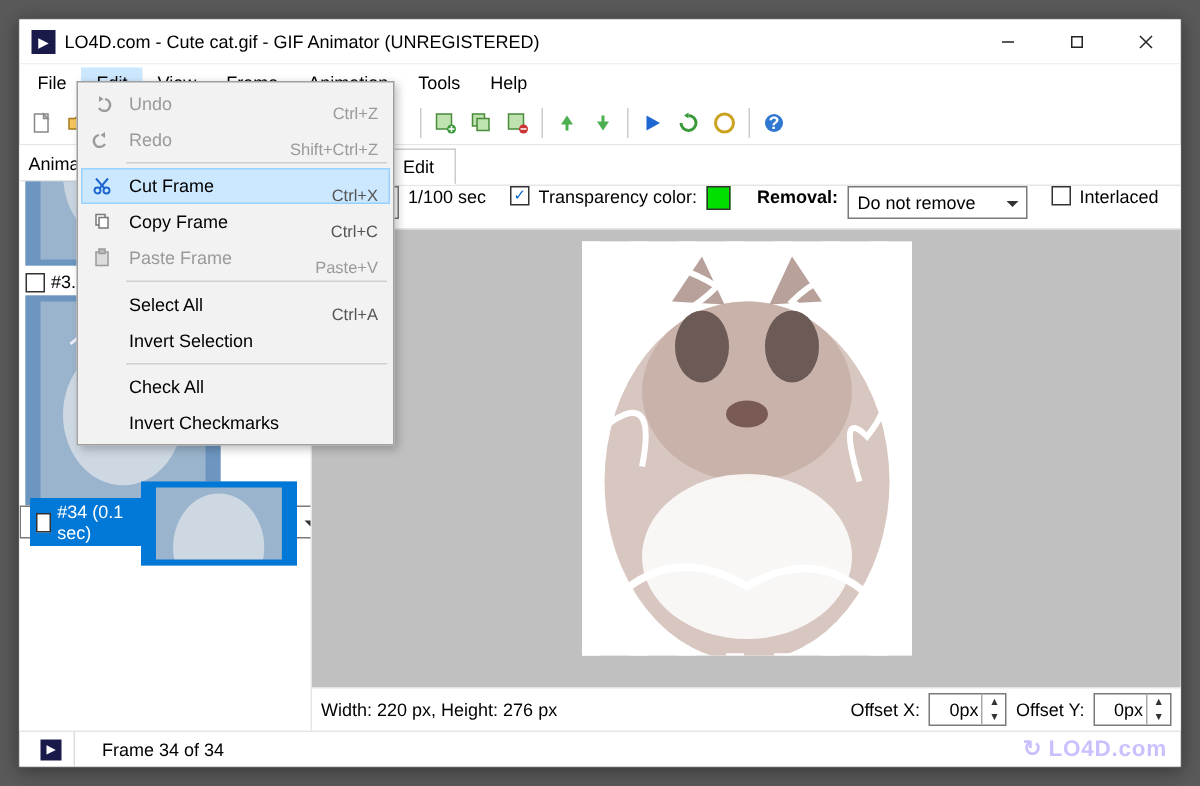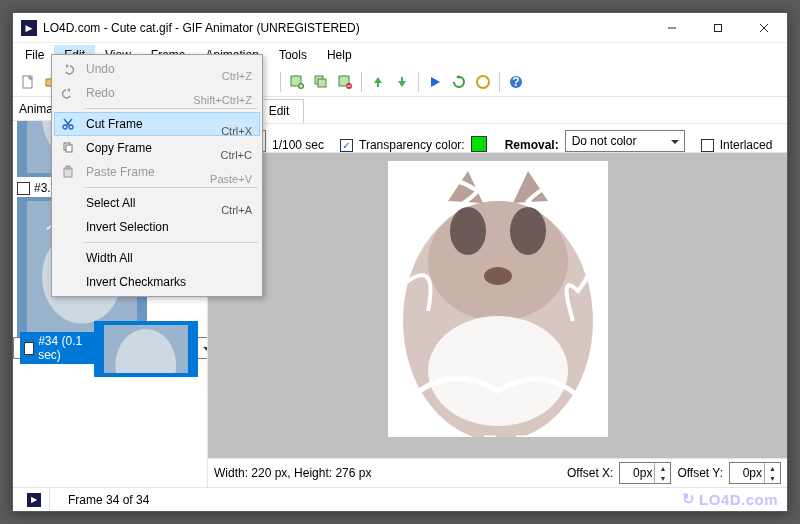--- a/index.html
+++ b/index.html
@@ -28,21 +28,21 @@
 .frame-item .lab { display: flex; align-items: center; gap: 4px; font-size: 11px; color: #000; }
 .thumb { width: 130px; height: 140px; margin-top: 2px; border: 4px solid #6c96c0; border-left-width: 10px; border-right-width: 10px; display:flex; align-items:center; justify-content:center; position: relative; background: #8aa8c6; }
 .thumb svg { width: 100%; height: 100%; }
 .frame-item.sel .lab { background: #0078d7; color: #fff; padding: 2px 4px; }
 .frame-item.sel .thumb { border-color: #0078d7; }
 
 .main { flex: 1; display: flex; flex-direction: column; min-width: 0; }
 .tabs { height: 26px; display: flex; align-items: flex-end; padding: 0 4px; background: #fff; }
 .tab { padding: 4px 14px; border: 1px solid #ccc; border-bottom: none; margin-right: -1px; background: #f5f5f5; font-size: 12px; }
 .tab.active { background: #fff; border-bottom: 1px solid #fff; position: relative; z-index: 2; }
-.subbar { height: 30px; display: flex; align-items: flex-end; padding: 0 6px; gap: 6px; background: #fff; border-top: 1px solid #e5e5e5; border-bottom: 1px solid #e5e5e5; }
+.subbar { height: 30px; display: flex; align-items: flex-start; padding: 0 6px; gap: 6px; background: #fff; border-top: 1px solid #e5e5e5; border-bottom: 1px solid #e5e5e5; }
 .nud { width: 52px; height: 22px; display: flex; align-items: center; border: 1px solid #7a7a7a; }
 .nud input { border: none; width: 34px; text-align: right; padding: 0 2px; font-size: 12px; outline: none; }
 .nud .sp { display:flex; flex-direction:column; width:16px; }
 .nud .sp div { height: 10px; display:flex; align-items:center; justify-content:center; font-size:7px; border-left:1px solid #aaa; color:#333; }
 .cb { width:13px; height:13px; border:1px solid #333; display:inline-flex; align-items:center; justify-content:center; background:#fff; }
 .cb.checked::after { content:"✓"; font-size:10px; color:#0066cc; line-height:1; }
 .swatch { width:16px; height:16px; border:1px solid #333; background:#00e000; }
 .sel { height:22px; border:1px solid #7a7a7a; padding:0 18px 0 6px; display:inline-flex; align-items:center; position:relative; min-width:120px; background:#fff; }
 .sel::after { content:""; position:absolute; right:5px; top:9px; border:4px solid transparent; border-top-color:#333; }
 
@@ -239,21 +239,21 @@
             </div>
         </div>
         <span>1/100 sec</span>
         <span style="width:4px"></span>
         <span class="cb checked"></span>
         <span>Transparency color:</span>
         <span class="swatch"></span>
         <span style="width:6px"></span>
         <span style="font-weight:600">Removal:</span>
         <span class="sel">
-            <span>Do not color</span>
+            <span>Do not remove</span>
           </span>
         <span style="width:4px"></span>
         <span class="cb"></span>
         <span>Interlaced</span>
       </div>
 
       <div class="canvas">
         <div class="canvas-img">
           <svg viewBox="0 0 220 276" width="220" height="276" preserveAspectRatio="none">
             <rect width="220" height="276" fill="#ffffff"></rect>
@@ -366,21 +366,21 @@
     <span class="lb">Select All</span>
     <span class="sc">Ctrl+A</span>
   </div>
   <div class="row">
     <span class="ic"></span>
     <span class="lb">Invert Selection</span>
   </div>
   <div class="sep"></div>
   <div class="row">
     <span class="ic"></span>
-    <span class="lb">Width All</span>
+    <span class="lb">Check All</span>
   </div>
   <div class="row">
     <span class="ic"></span>
     <span class="lb">Invert Checkmarks</span>
   </div>
 </div>
 
 <div class="watermark">LO4D.com</div>
 
 </body></html>

